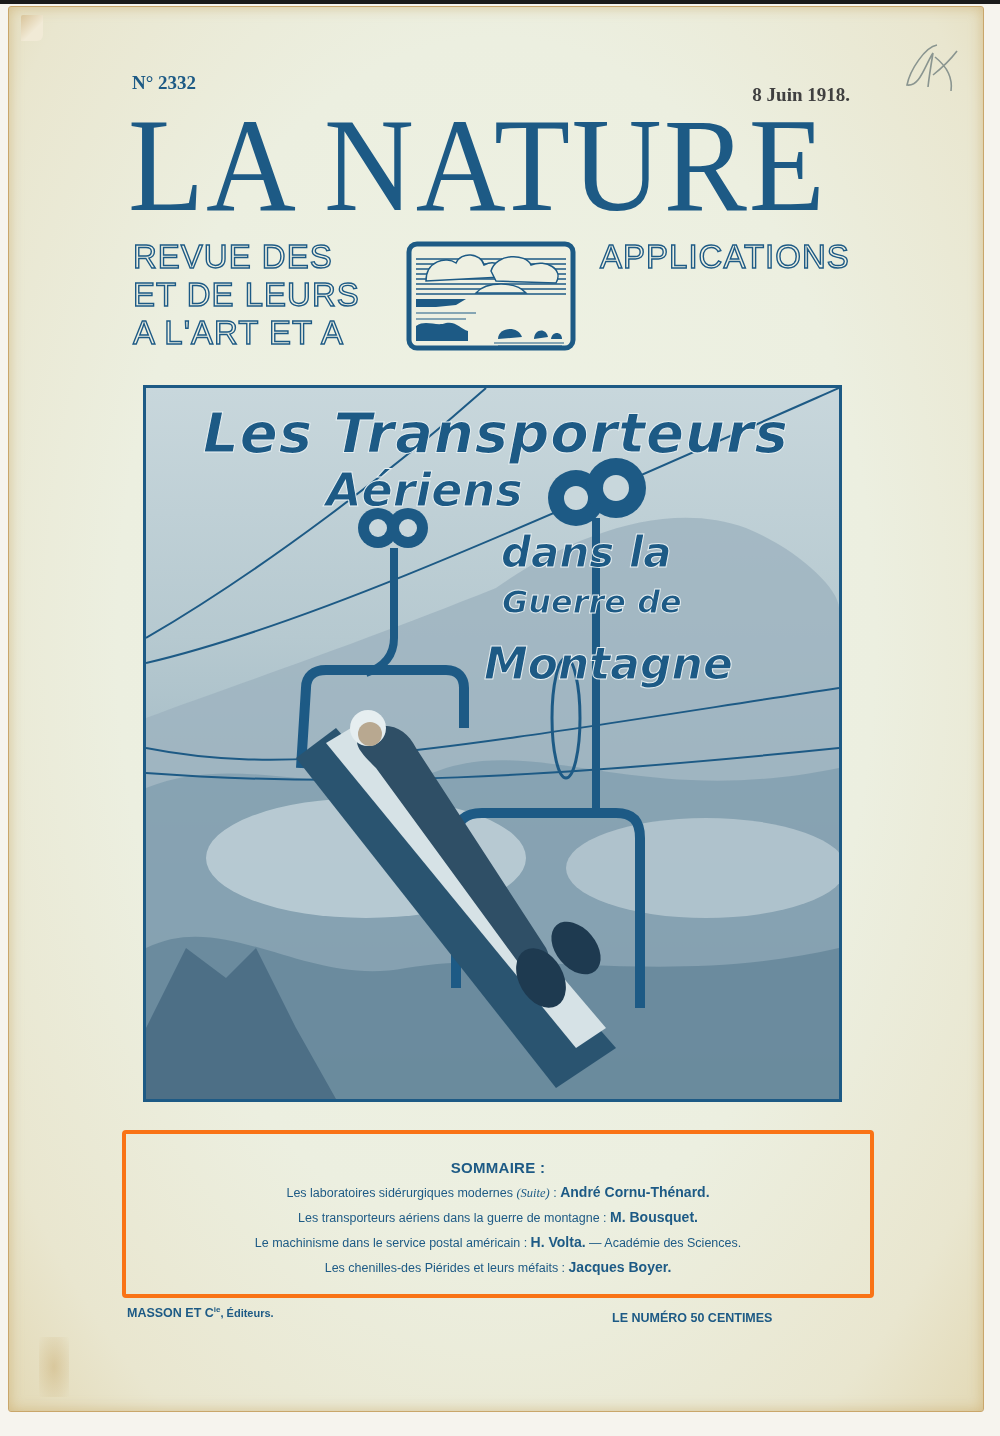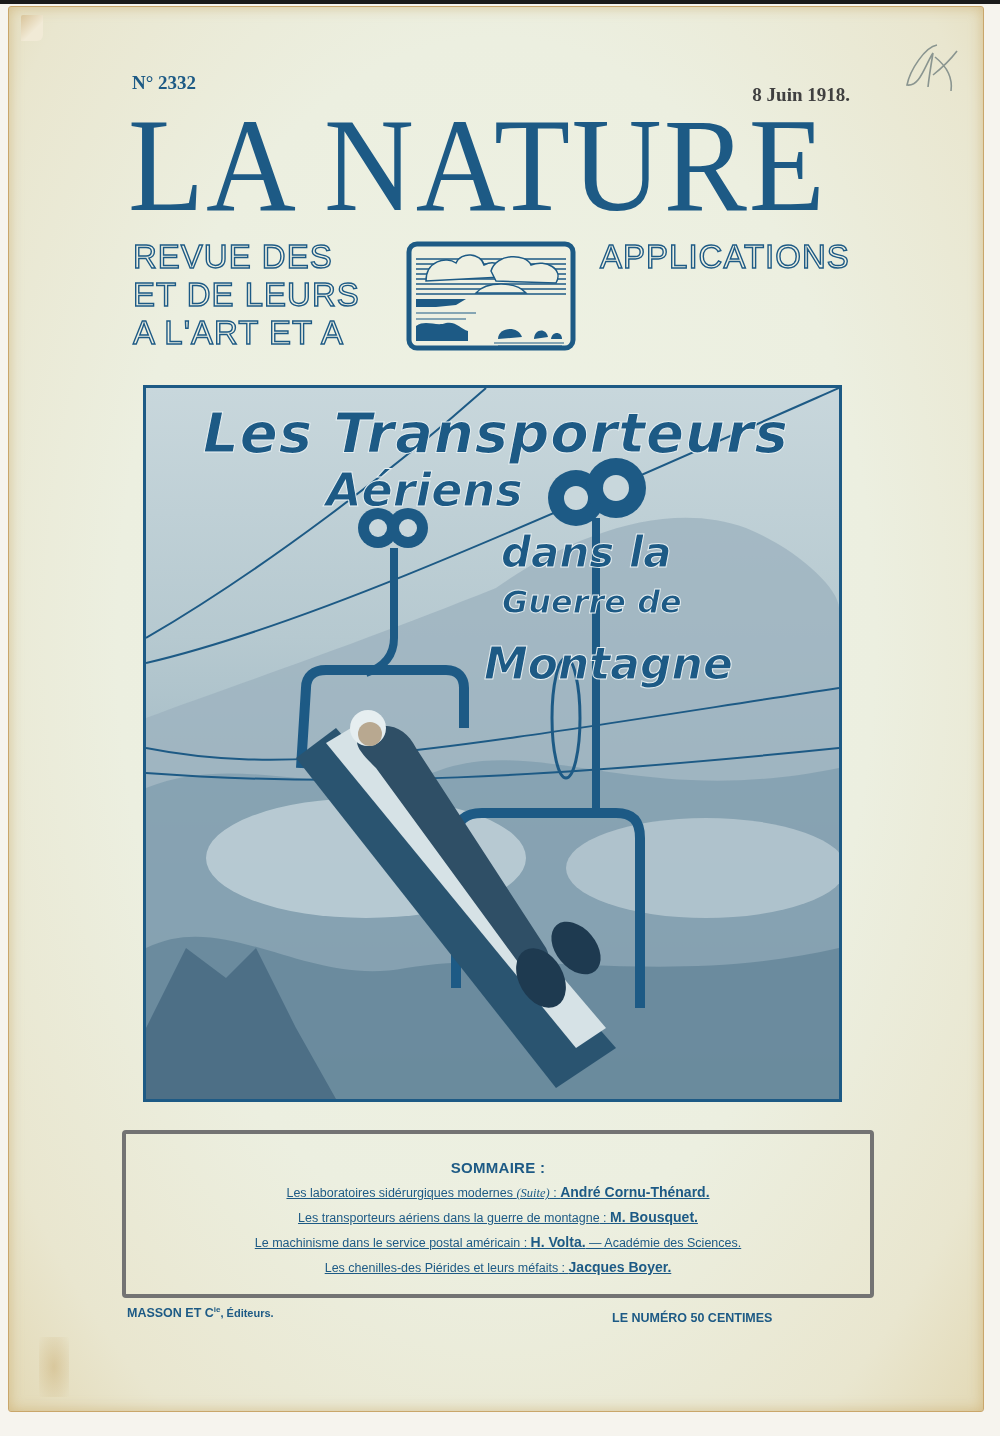--- a/index.html
+++ b/index.html
@@ -44,26 +44,26 @@
     position:absolute; left:143px; top:385px; width:693px; height:711px;
     border:3px solid #1d5a85; overflow:hidden;
     background: linear-gradient(180deg, #c8d7dc 0%, #b6c9d0 35%, #a5bcc6 55%, #8aa6b4 80%, #6f8fa2 100%);
   }
   .pic-title {
     position:absolute; font-family:"DejaVu Sans", sans-serif; font-style:italic; font-weight:bold;
     color:#1d5a85; -webkit-text-stroke:1px #e5eef0; white-space:nowrap;
   }
   .sommaire {
     position:absolute; left:122px; top:1130px; width:744px; height:160px;
-    border:4px solid #737373; border-radius:4px;
+    border:4px solid #f97316; border-radius:4px;
     text-align:center; color:#1d5a85;
     font-family:"Liberation Sans", sans-serif;
   }
   .sommaire-title { font-weight:bold; font-size:15px; margin-top:25px; letter-spacing:0.3px; }
-  .sommaire-item { font-size:12.5px; margin-top:8px; line-height:16px;text-decoration:underline; }
+  .sommaire-item { font-size:12.5px; margin-top:8px; line-height:16px; }
   .sommaire-item .author { font-weight:bold; font-size:14px; }
   .sommaire-item .suite { font-style:italic; font-family:"Liberation Serif", serif; }
   .footer-left {
     position:absolute; left:127px; top:1305px; font-family:"Liberation Sans", sans-serif;
     font-size:12.5px; font-weight:bold; color:#1d5a85;
   }
   .footer-left sup { font-size:8px; }
   .footer-right {
     position:absolute; left:612px; top:1305px; font-family:"Liberation Sans", sans-serif;
     font-size:12.5px; font-weight:bold; color:#1d5a85;margin-top:6px;

